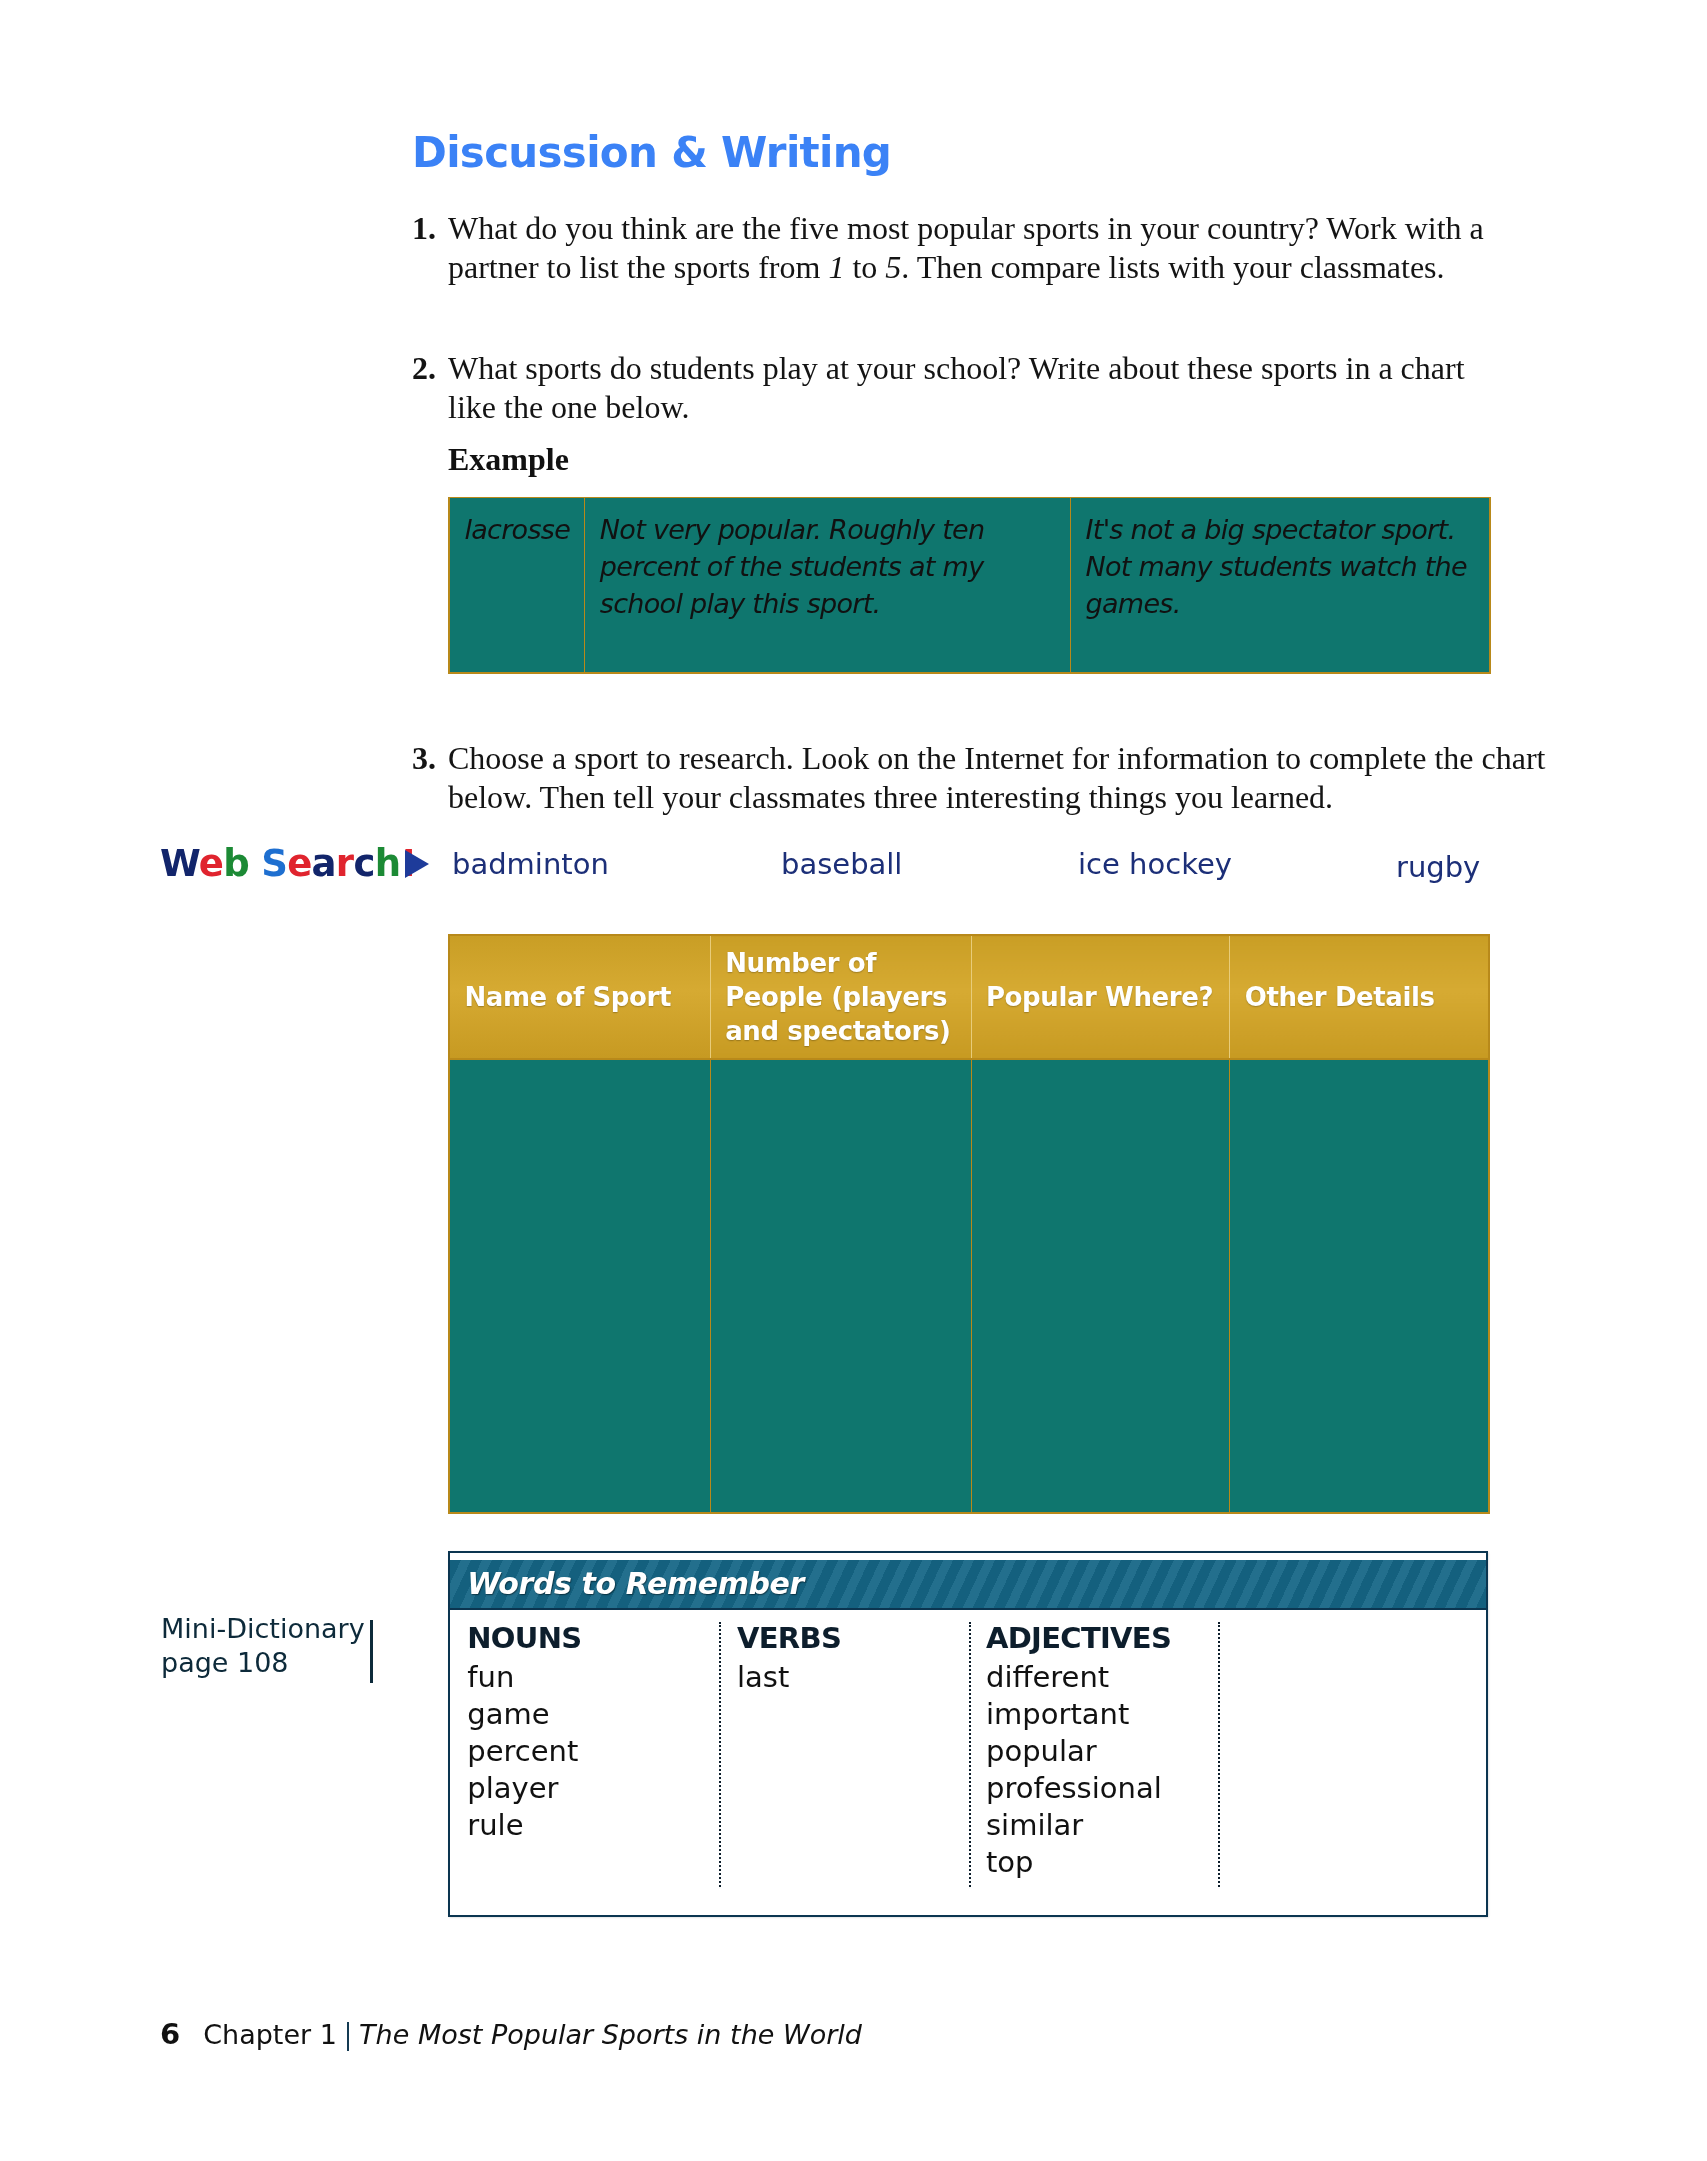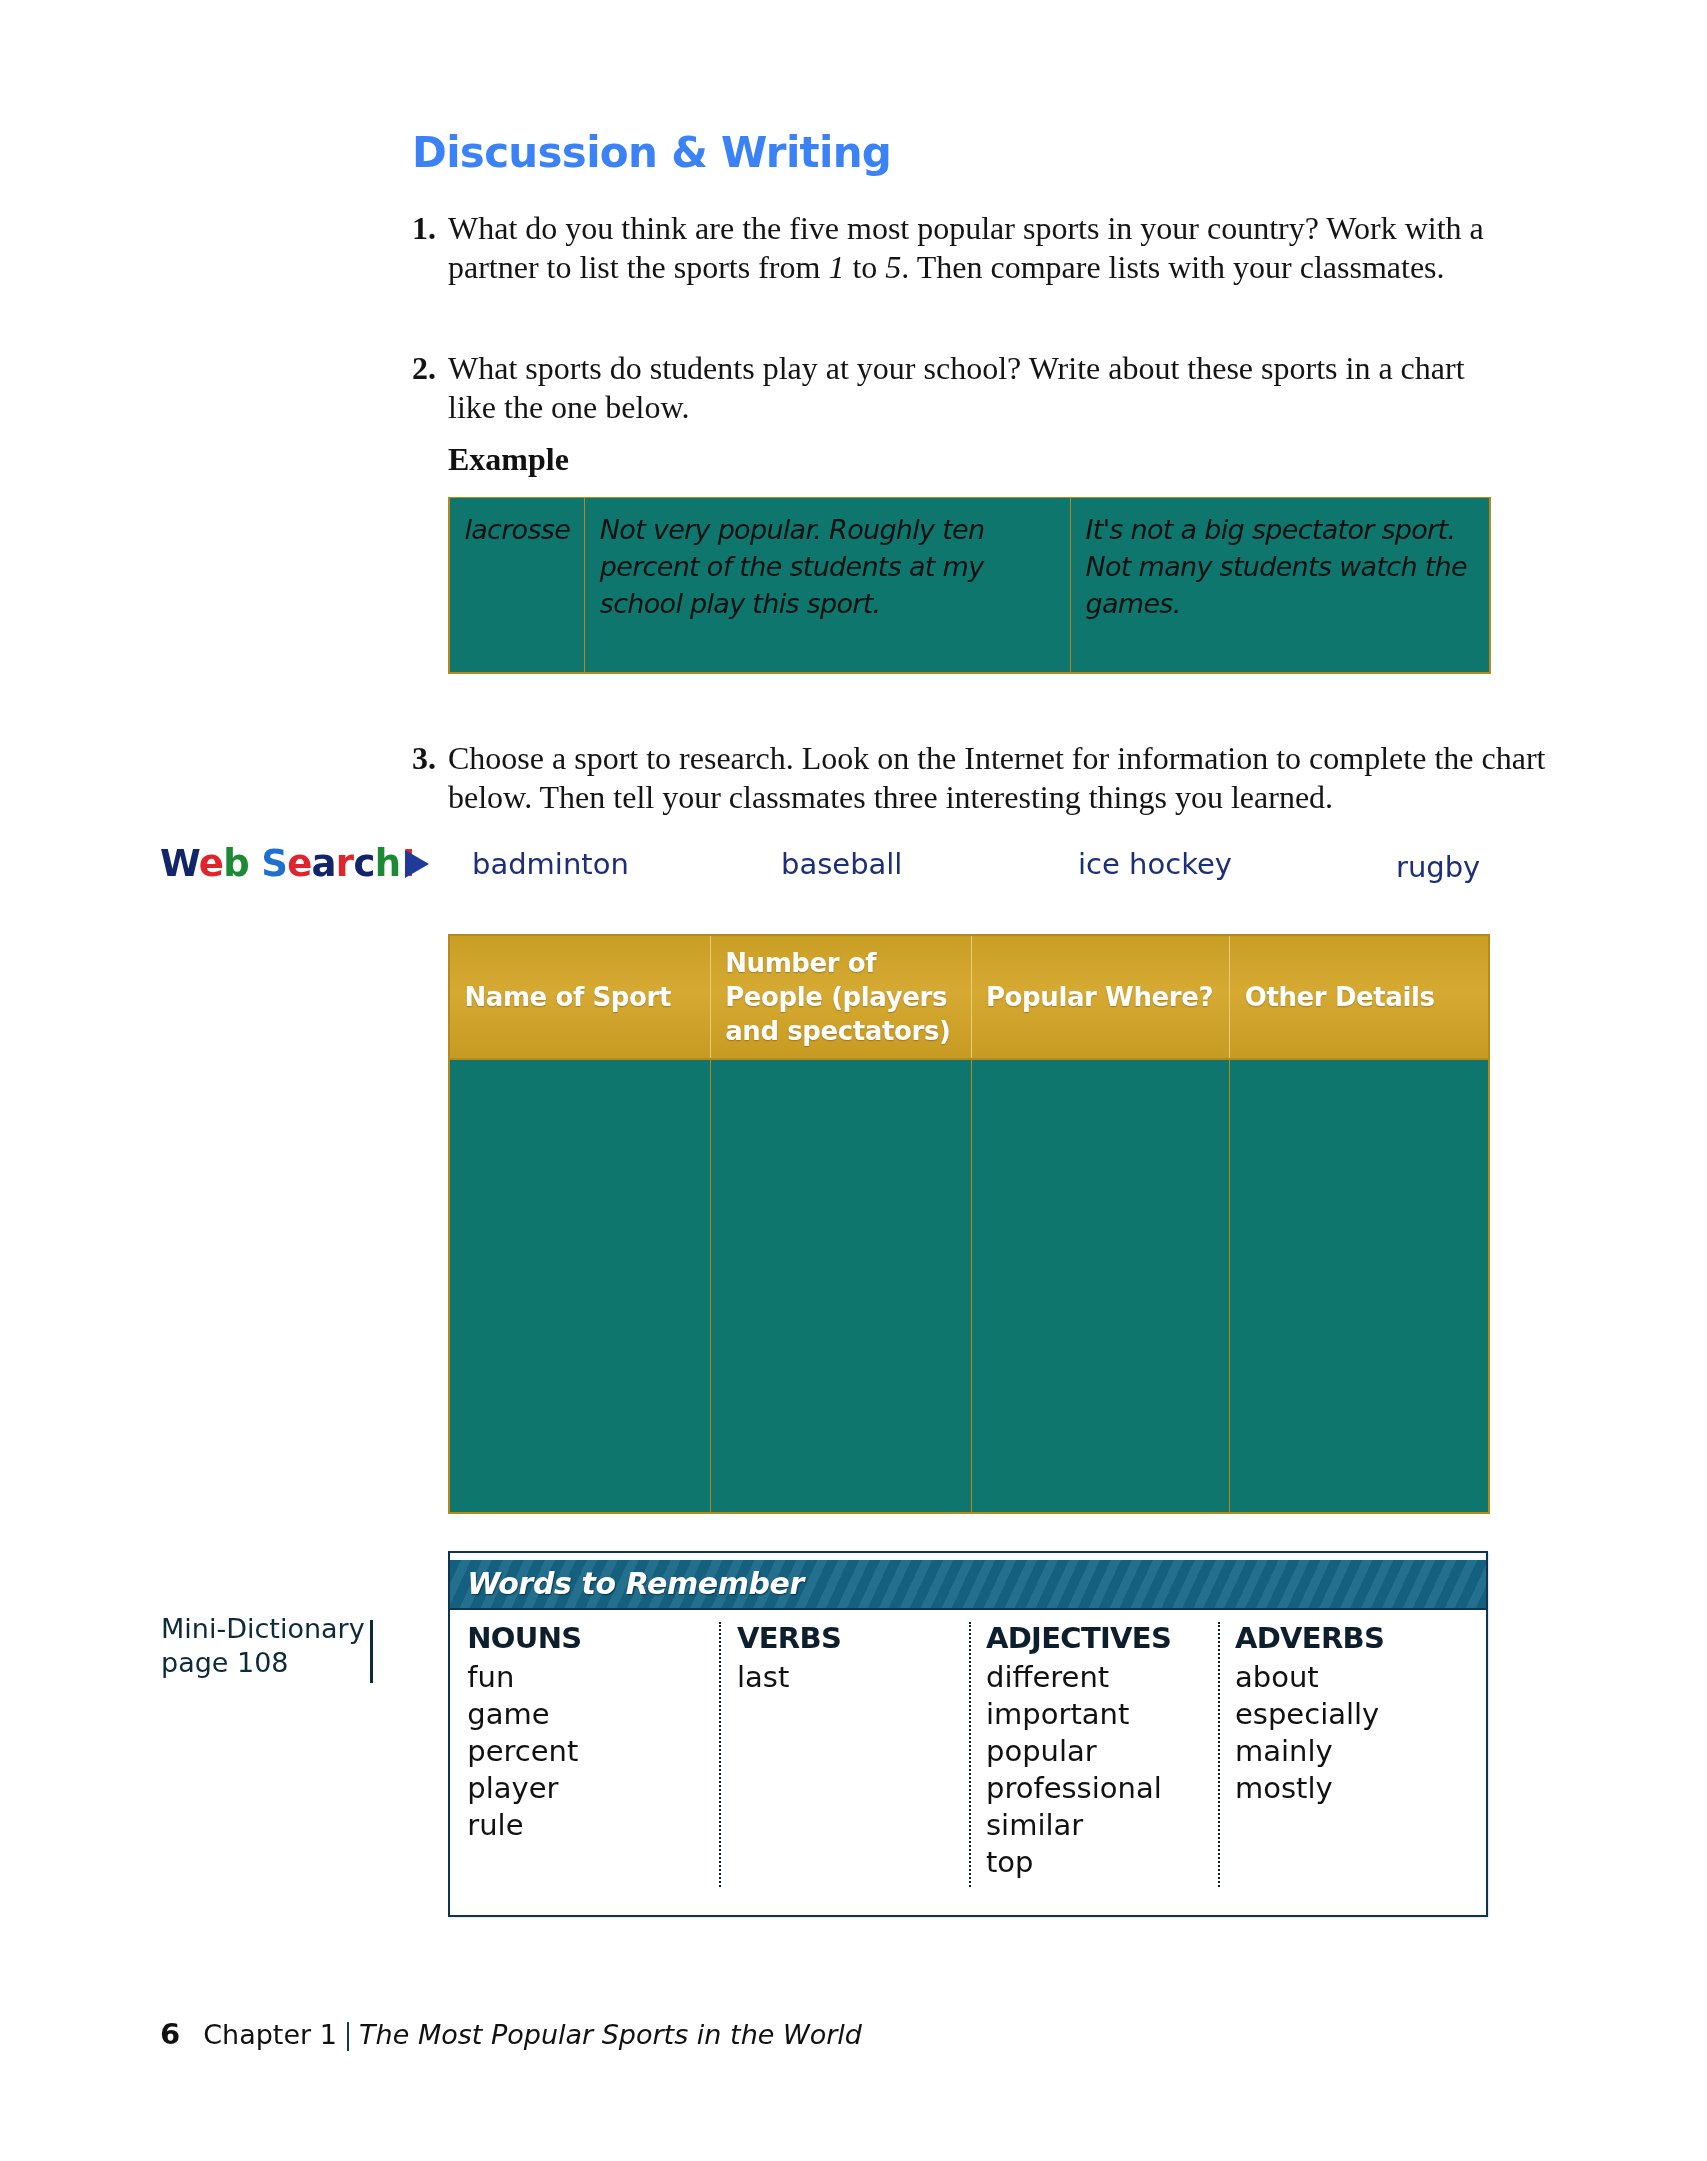--- a/index.html
+++ b/index.html
@@ -69,21 +69,21 @@
 </tbody>
   </table>
 
 <div class="abs q" style="left:412px; top:739px; width:1225px; height:79px;">
   <span class="num">3.</span>
   <span class="txt" style="width:1102px;">Choose a sport to research. Look on the Internet for information to complete the chart below. Then tell your classmates three interesting things you learned.</span>
 </div>
 
 <div class="abs websearch" id="websearch-logo"><span style="color: rgb(18, 37, 107);">W</span><span style="color: rgb(224, 36, 46);">e</span><span style="color: rgb(28, 138, 53);">b</span><span style="color: rgb(0, 0, 0);">&nbsp;</span><span style="color: rgb(30, 111, 208);">S</span><span style="color: rgb(224, 36, 46);">e</span><span style="color: rgb(18, 37, 107);">a</span><span style="color: rgb(224, 36, 46);">r</span><span style="color: rgb(18, 37, 107);">c</span><span style="color: rgb(28, 138, 53);">h</span><span style="color: rgb(224, 36, 46);">!</span></div>
 <div class="abs ws-arrow"></div>
-<div class="abs ws-term" style="left:472px;">badminton</div>
+<div class="abs ws-term" style="left:452px;">badminton</div>
 <div class="abs ws-term" style="left:781px;">baseball</div>
 <div class="abs ws-term" style="left:1078px;">ice hockey</div>
 <div class="abs ws-term" style="left:1396px; top:850px;">rugby</div>
 
 <table class="gold" id="research-table">
   <tbody>
       <tr>
     <th style="width:231px;">Name of Sport</th>
     <th style="width:231px;">Number of People (players and spectators)</th>
     <th style="width:229px;">Popular Where?</th>
@@ -119,27 +119,20 @@
   <div class="wcol" style="left:536px;">
     <div class="cat">ADJECTIVES</div>
     <div class="w">different</div>
     <div class="w">important</div>
     <div class="w">popular</div>
     <div class="w">professional</div>
     <div class="w">similar</div>
     <div class="w">top</div>
   </div>
   <div class="vsep" style="left:768px;"></div>
-  <div class="wcol" style="left:785px;">
-    <div class="cat">ADVERBS</div>
-    <div class="w">about</div>
-    <div class="w">especially</div>
-    <div class="w">mainly</div>
-    <div class="w">mostly</div>
-  </div>
 </div>
 
 <div class="abs mini">
   <div>Mini-Dictionary</div>
   <div>page 108</div>
 </div>
 <div class="abs mini-bar"></div>
 
 <div class="abs footer">
   <span class="pg">6</span><span>Chapter 1</span><span class="sep"></span><span class="ttl">The Most Popular Sports in the World</span>

